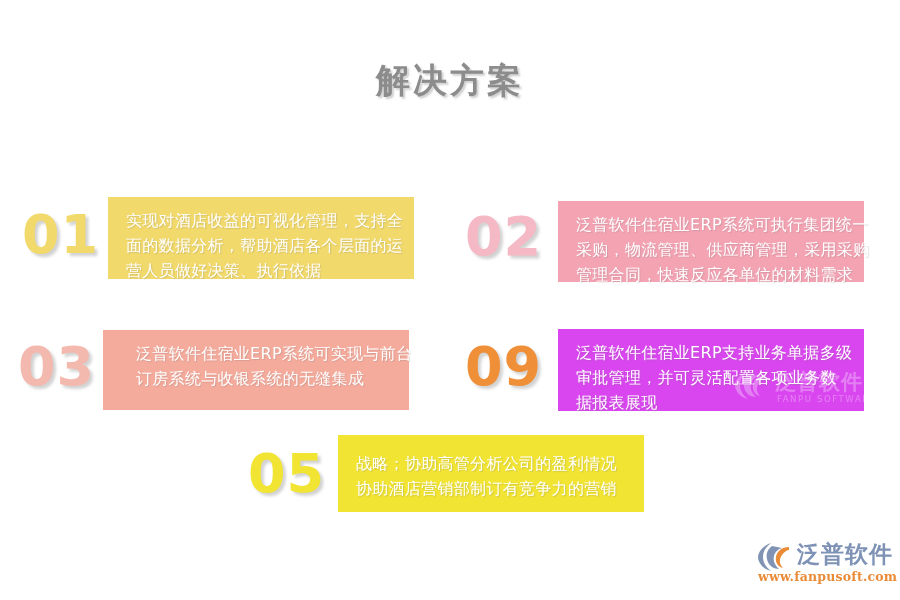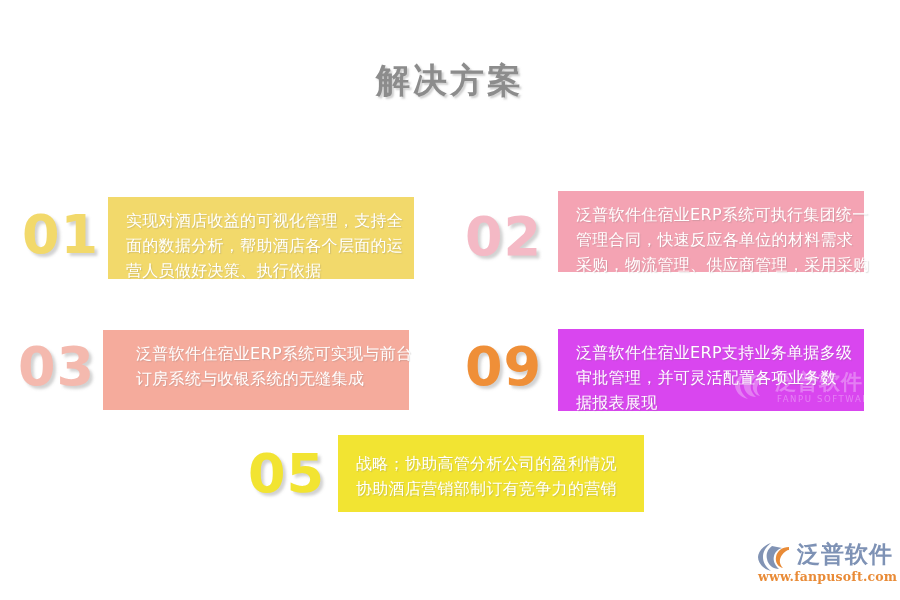--- a/index.html
+++ b/index.html
@@ -63,21 +63,21 @@
     text-shadow: 1px 1px 1px rgba(120,120,120,0.25);
   }
 
   
   #item-01 .item-number { left: 22px;  top: 208px; color: #f2d96b; }
   #item-01 .item-box    { left: 108px; top: 197px; width: 306px; height: 82px;
                           background: #f2d96b; }
 
   
   #item-02 .item-number { left: 465px; top: 210px; color: #f4b9c5; }
-  #item-02 .item-box    { left: 558px; top: 191px; width: 306px; height: 81px;
+  #item-02 .item-box    { left: 558px; top: 201px; width: 306px; height: 81px;
                           background: #f4a3b3; text-align: center; }
 
   
   #item-03 .item-number { left: 18px;  top: 340px; color: #f4b9ae; }
   #item-03 .item-box    { left: 103px; top: 330px; width: 306px; height: 80px;
                           background: #f5ab9c; padding-left: 33px; }
 
   
   #item-04 .item-number { left: 465px; top: 340px; color: #ef8f38; }
   #item-04 .item-box    { left: 558px; top: 329px; width: 306px; height: 82px;
@@ -152,22 +152,22 @@
       <span class="box-line">实现对酒店收益的可视化管理，支持全</span>
       <span class="box-line">面的数据分析，帮助酒店各个层面的运</span>
       <span class="box-line">营人员做好决策、执行依据</span>
     </div>
   </div>
 
   <div class="item" id="item-02">
     <div class="item-number">02</div>
     <div class="item-box">
       <span class="box-line">泛普软件住宿业ERP系统可执行集团统一</span>
+      <span class="box-line">采购，物流管理、供应商管理，采用采购</span>
       <span class="box-line">管理合同，快速反应各单位的材料需求</span>
-      <span class="box-line">采购，物流管理、供应商管理，采用采购</span>
     </div>
   </div>
 
   <div class="item" id="item-03">
     <div class="item-number">03</div>
     <div class="item-box">
       <span class="box-line">泛普软件住宿业ERP系统可实现与前台</span>
       <span class="box-line">订房系统与收银系统的无缝集成</span>
     </div>
   </div>

